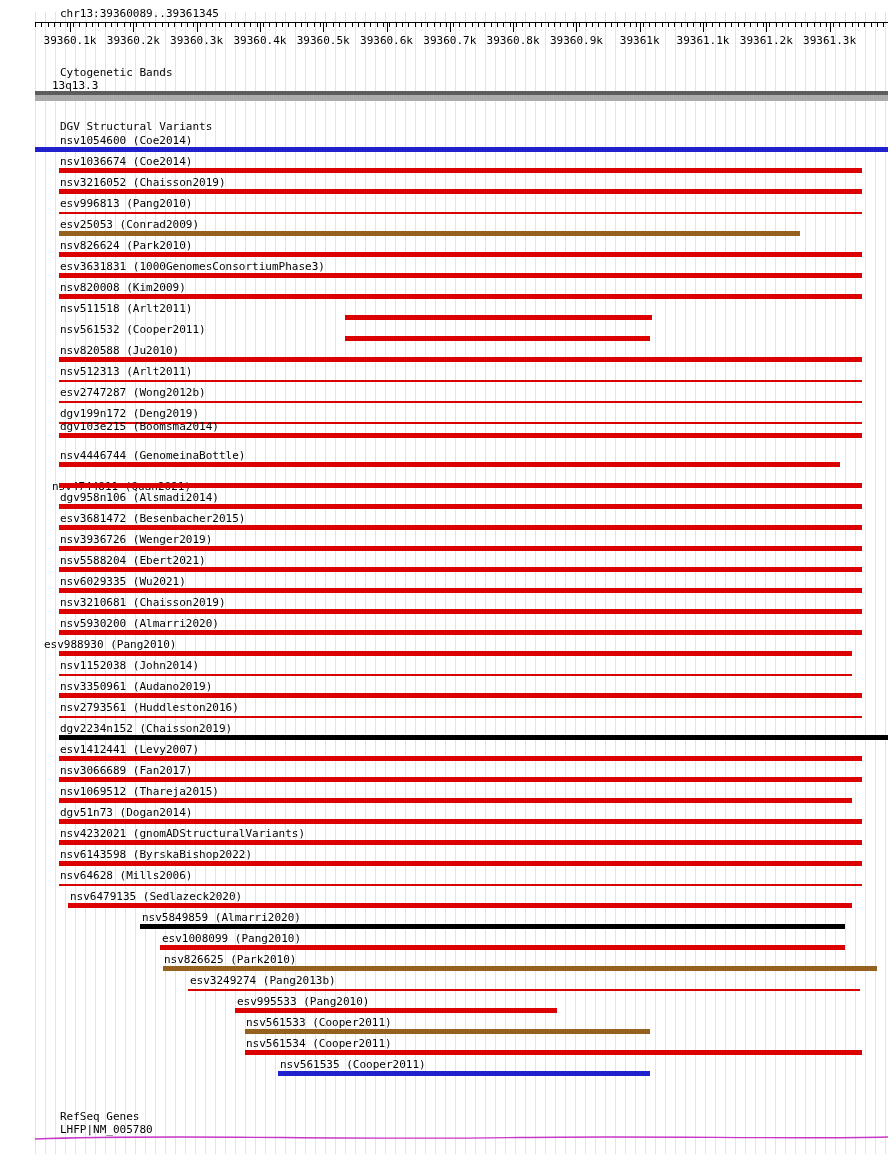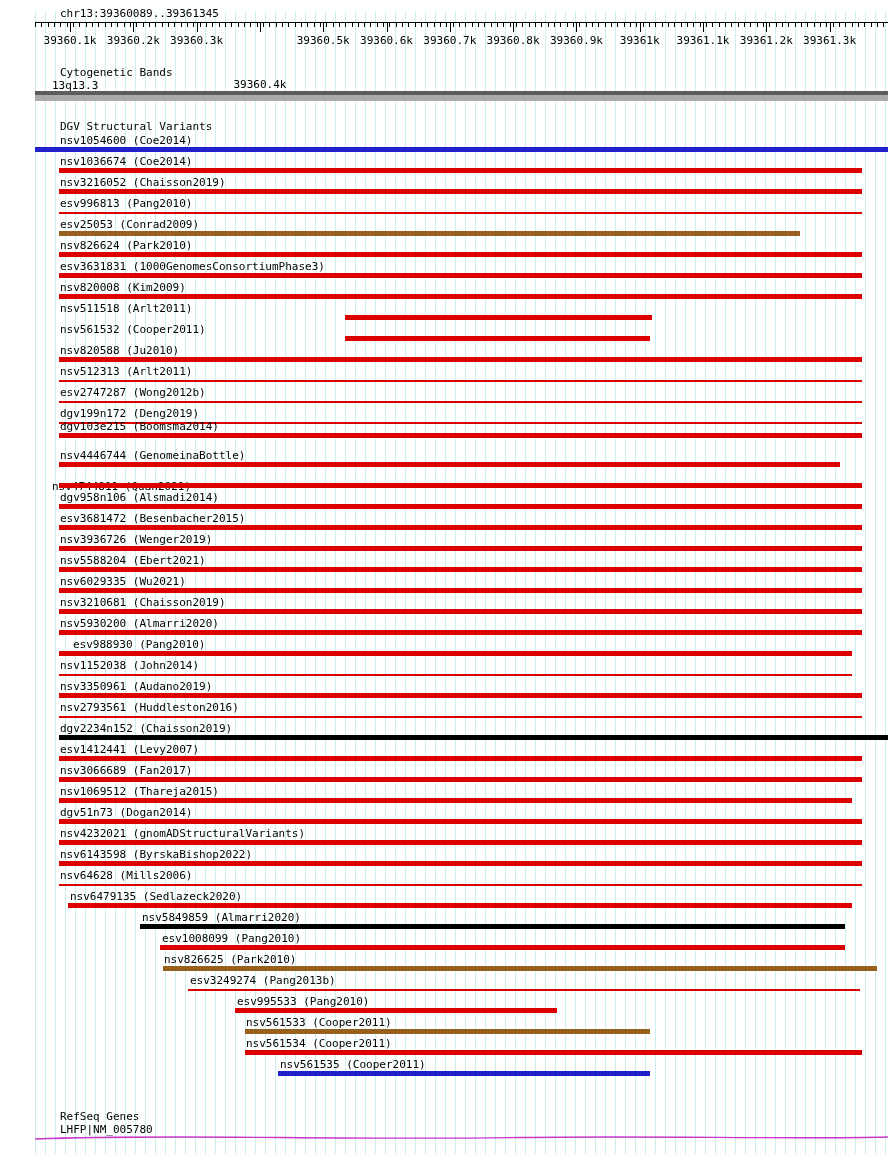--- a/index.html
+++ b/index.html
@@ -63,21 +63,21 @@
         <div class="major-tick" style="left: 604.7px;"></div>
         <div class="major-tick" style="left: 668px;"></div>
         <div class="major-tick" style="left: 731.3px;"></div>
         <div class="major-tick" style="left: 794.6px;"></div>
       </div>
   </div>
   <div id="tick-labels">
       <div class="tick-label" style="left: 70px;">39360.1k</div>
       <div class="tick-label" style="left: 133.3px;">39360.2k</div>
       <div class="tick-label" style="left: 196.6px;">39360.3k</div>
-      <div class="tick-label" style="left: 259.9px; margin-top: 44px;">39360.4k</div>
+      <div class="tick-label" style="left: 259.9px;">39360.4k</div>
       <div class="tick-label" style="left: 323.2px;">39360.5k</div>
       <div class="tick-label" style="left: 386.5px;">39360.6k</div>
       <div class="tick-label" style="left: 449.8px;">39360.7k</div>
       <div class="tick-label" style="left: 513.1px;">39360.8k</div>
       <div class="tick-label" style="left: 576.4px;">39360.9k</div>
       <div class="tick-label" style="left: 639.7px;">39361k</div>
       <div class="tick-label" style="left: 703px;">39361.1k</div>
       <div class="tick-label" style="left: 766.3px;">39361.2k</div>
       <div class="tick-label" style="left: 829.6px;">39361.3k</div>
     </div>
@@ -178,21 +178,21 @@
       </div>
       <div class="variant-row" style="top: 596px;">
         <div class="variant-label" style="left: 60px;">nsv3210681 (Chaisson2019)</div>
         <div class="variant-bar" style="left: 59px; width: 803px; background: rgb(221, 0, 0);"></div>
       </div>
       <div class="variant-row" style="top: 617px;">
         <div class="variant-label" style="left: 60px;">nsv5930200 (Almarri2020)</div>
         <div class="variant-bar" style="left: 59px; width: 803px; background: rgb(221, 0, 0);"></div>
       </div>
       <div class="variant-row" style="top: 638px;">
-        <div class="variant-label" style="left: 73px;">esv988930 (Pang2010)</div>
+        <div class="variant-label" style="left: 44px;">esv988930 (Pang2010)</div>
         <div class="variant-bar" style="left: 59px; width: 793px; background: rgb(221, 0, 0);"></div>
       </div>
       <div class="variant-row" style="top: 659px;">
         <div class="variant-label" style="left: 60px;">nsv1152038 (John2014)</div>
         <div class="variant-bar thin" style="left: 59px; width: 793px; background: rgb(221, 0, 0);"></div>
       </div>
       <div class="variant-row" style="top: 680px;">
         <div class="variant-label" style="left: 60px;">nsv3350961 (Audano2019)</div>
         <div class="variant-bar" style="left: 59px; width: 803px; background: rgb(221, 0, 0);"></div>
       </div>

